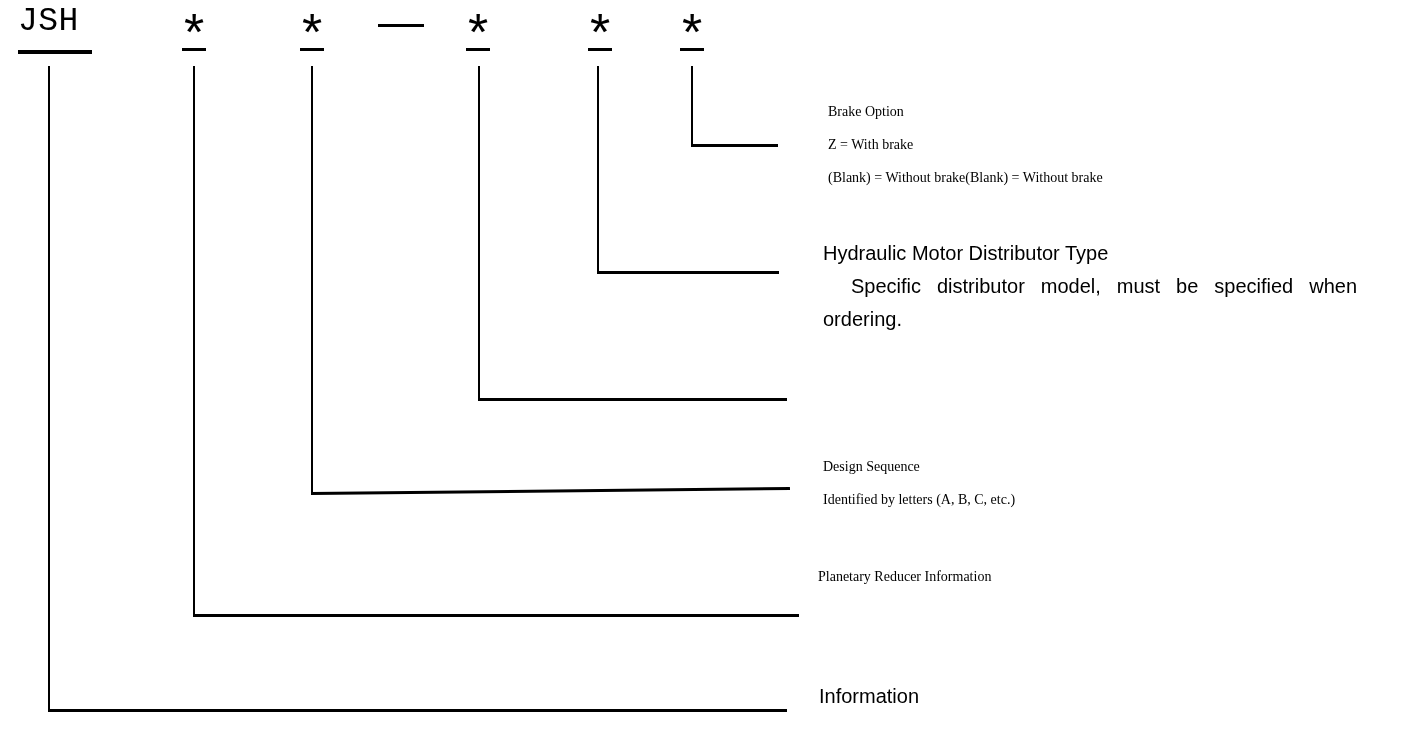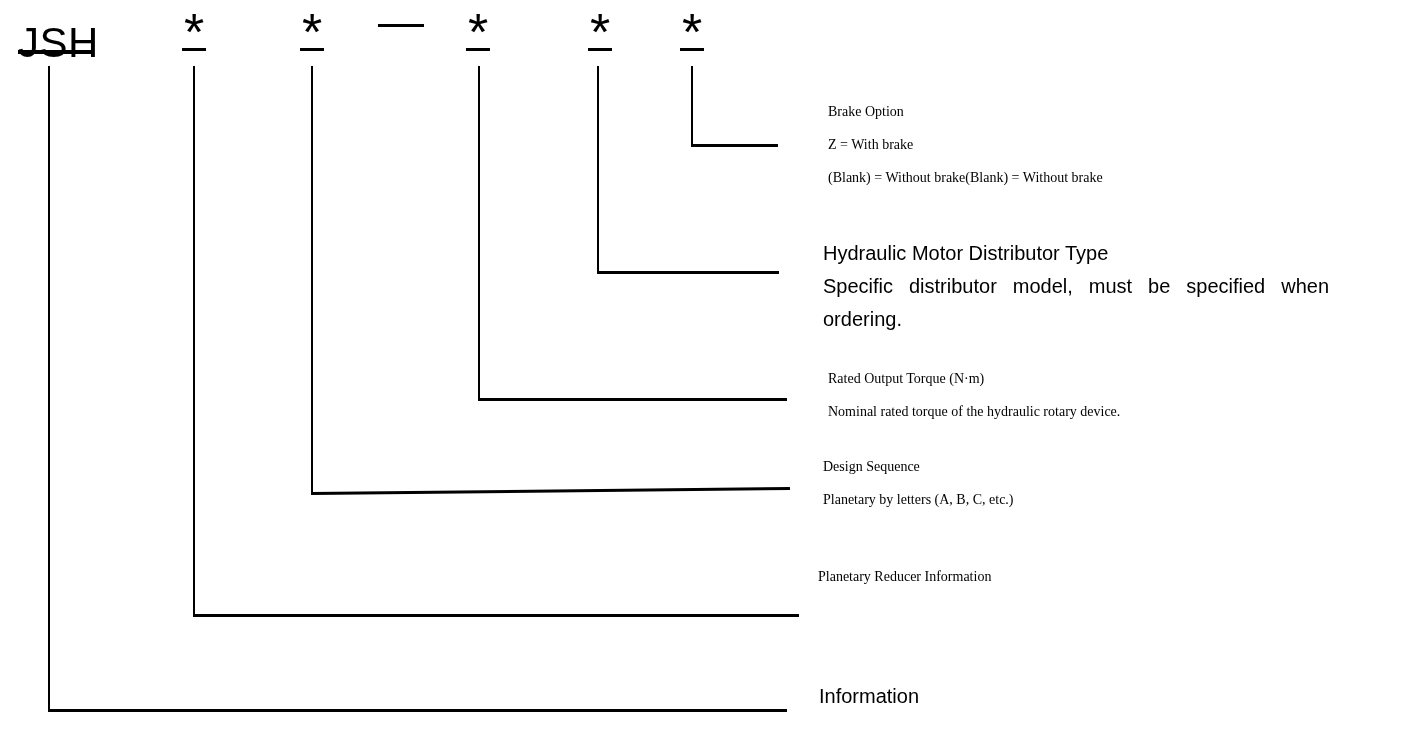--- a/index.html
+++ b/index.html
@@ -5,44 +5,43 @@
   html,body{margin:0;padding:0;}
   body{
     width:1409px;height:756px;position:relative;overflow:hidden;
     background:#ffffff;color:#000000;
     font-family:"Liberation Sans","DejaVu Sans",sans-serif;
   }
   .canvas{position:absolute;inset:0;}
   
   .prefix{
     position:absolute;left:18px;top:4px;
-    font-size:42px;line-height:1.1;letter-spacing:0.5px;
-    font-family:Liberation Sans, sans-serif;
-    margin-top:16px;
+    font-size:33px;line-height:1.1;letter-spacing:0.5px;
+    font-family:Liberation Mono, monospace;
   }
   .prefix-underline{position:absolute;left:18px;top:50px;width:74px;height:4px;background:#000;}
   .star{
     position:absolute;top:6px;width:44px;text-align:center;
     font-size:52px;line-height:1;font-family:"Liberation Sans","DejaVu Sans",sans-serif;
   }
   .star-underline{position:absolute;top:48px;width:24px;height:3px;background:#000;}
   .dash{
     position:absolute;left:376px;top:-2px;width:50px;text-align:center;
     font-size:46px;line-height:1;font-family:"Liberation Sans","DejaVu Sans",sans-serif;
   }
   
   .vline{position:absolute;width:2px;background:#000;}
   .hline{position:absolute;height:3px;background:#000;}
   .slant{transform:rotate(-0.6deg);transform-origin:left center;}
   
   .block{position:absolute;white-space:nowrap;}
   .block.serif{font-family:Liberation Serif, serif;font-size:14px;line-height:33px;}
   .block.sans{font-family:"Liberation Sans","DejaVu Sans",sans-serif;font-size:20px;line-height:33px;}
   .block .title,.block .line{height:33px;}
-  .justify{white-space:normal;text-align:justify;text-align-last:justify;}
+  .justify{white-space:normal;text-align:justify;text-align-last:justify;margin-left:28px;}
 </style>
 </head>
 <body>
 
 <div class="canvas">
 
   <div>
     <span class="prefix">JSH</span>
     <div class="prefix-underline"></div>
 
@@ -87,28 +86,24 @@
     <div class="line">Z = With brake</div>
     <div class="line">(Blank) = Without brake(Blank) = Without brake</div>
   </div>
 
   <div class="block sans" style="left:823px;top:237px;">
     <div class="title">Hydraulic Motor Distributor Type</div>
     <div class="line justify" style="width:506px;">Specific distributor model, must be specified when</div>
     <div class="line">ordering.</div>
   </div>
 
-  <div class="block serif" style="left:828px;top:362px;">
-    <div class="title">Rated Output Torque (N·m)</div>
-    <div class="line">Nominal rated torque of the hydraulic rotary device.</div>
-  </div>
 
   <div class="block serif" style="left:823px;top:450px;">
     <div class="title">Design Sequence</div>
-    <div class="line">Planetary by letters (A, B, C, etc.)</div>
+    <div class="line">Identified by letters (A, B, C, etc.)</div>
   </div>
 
   <div class="block serif" style="left:818px;top:560px;">
     <div class="title">Planetary Reducer Information</div>
   </div>
 
   <div class="block sans" style="left:819px;top:680px;">
     <div class="title">Information</div>
   </div>
 

